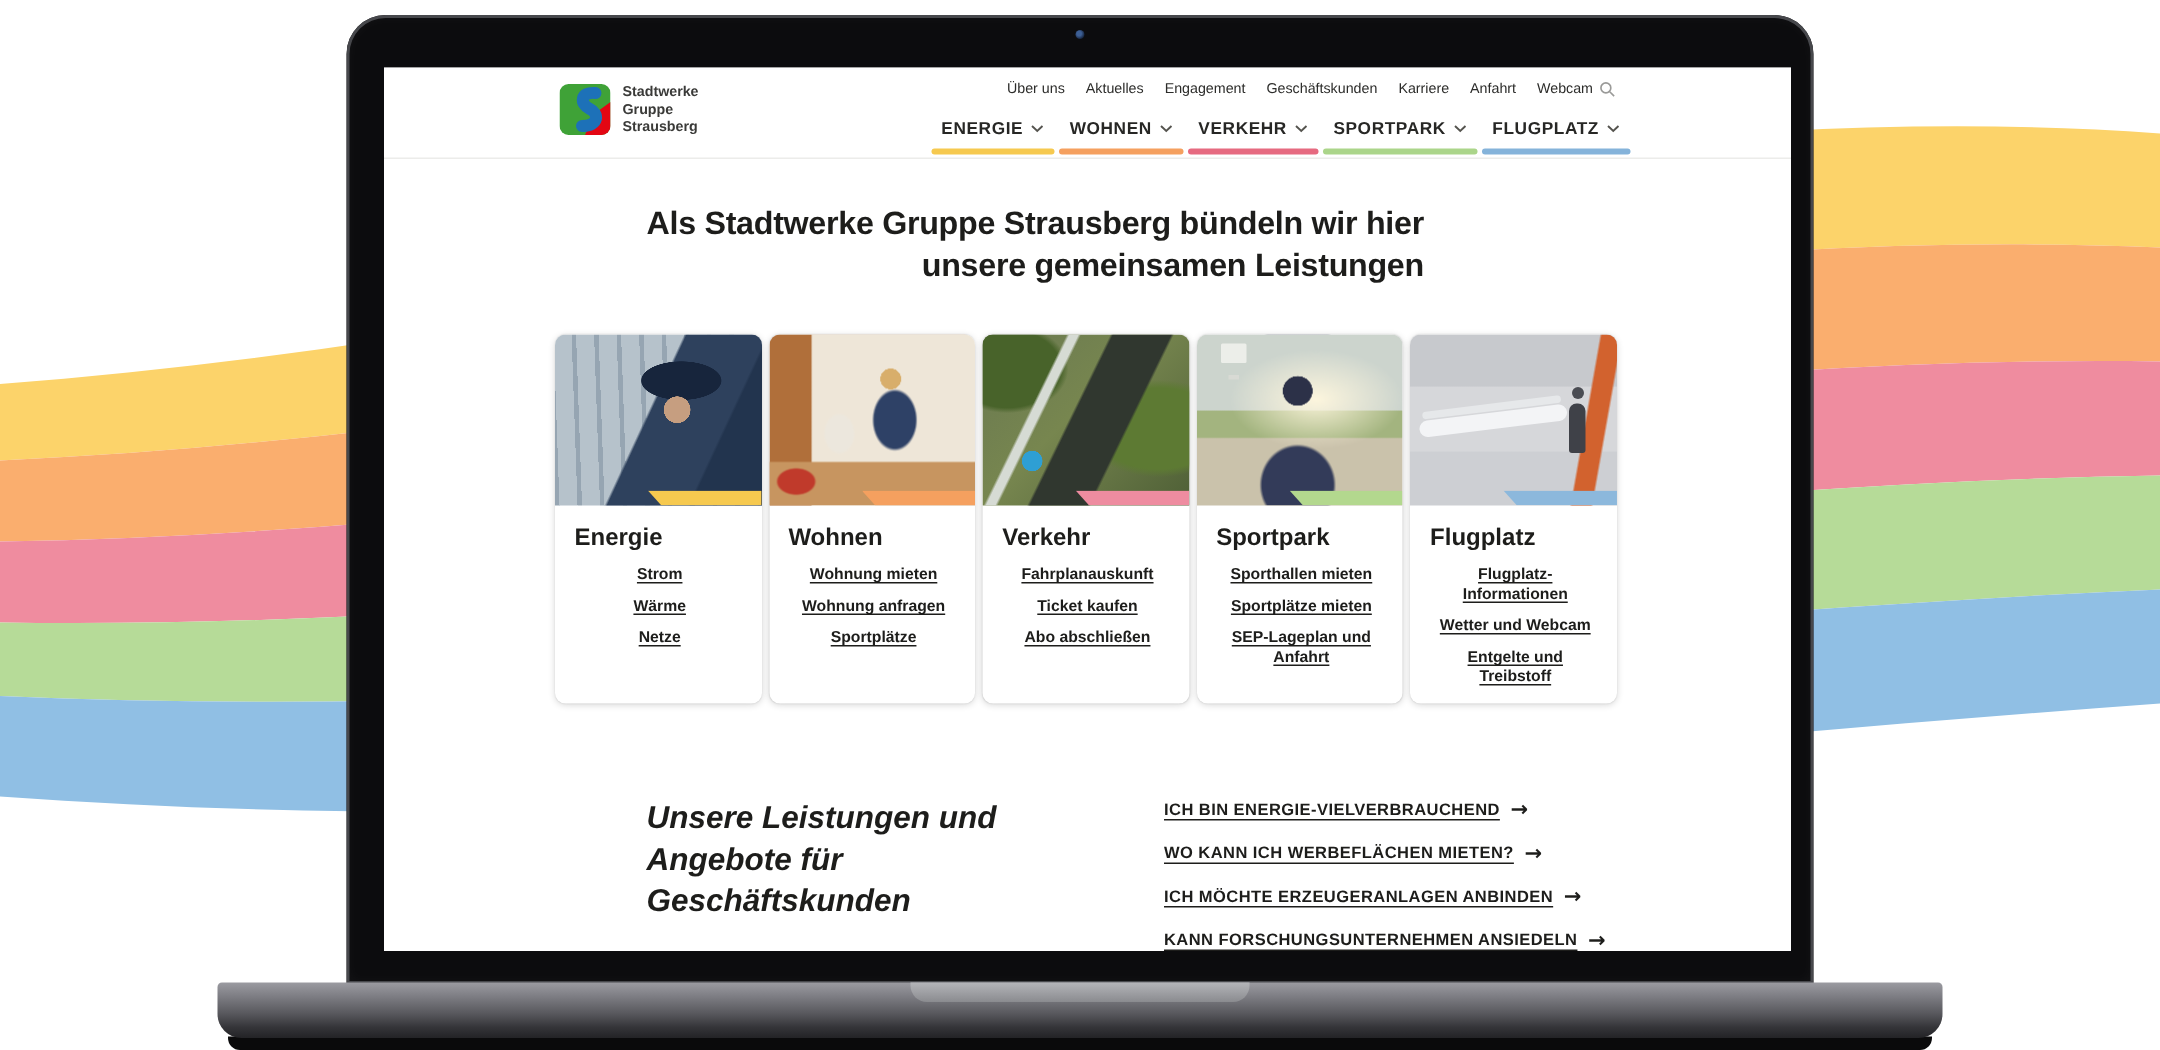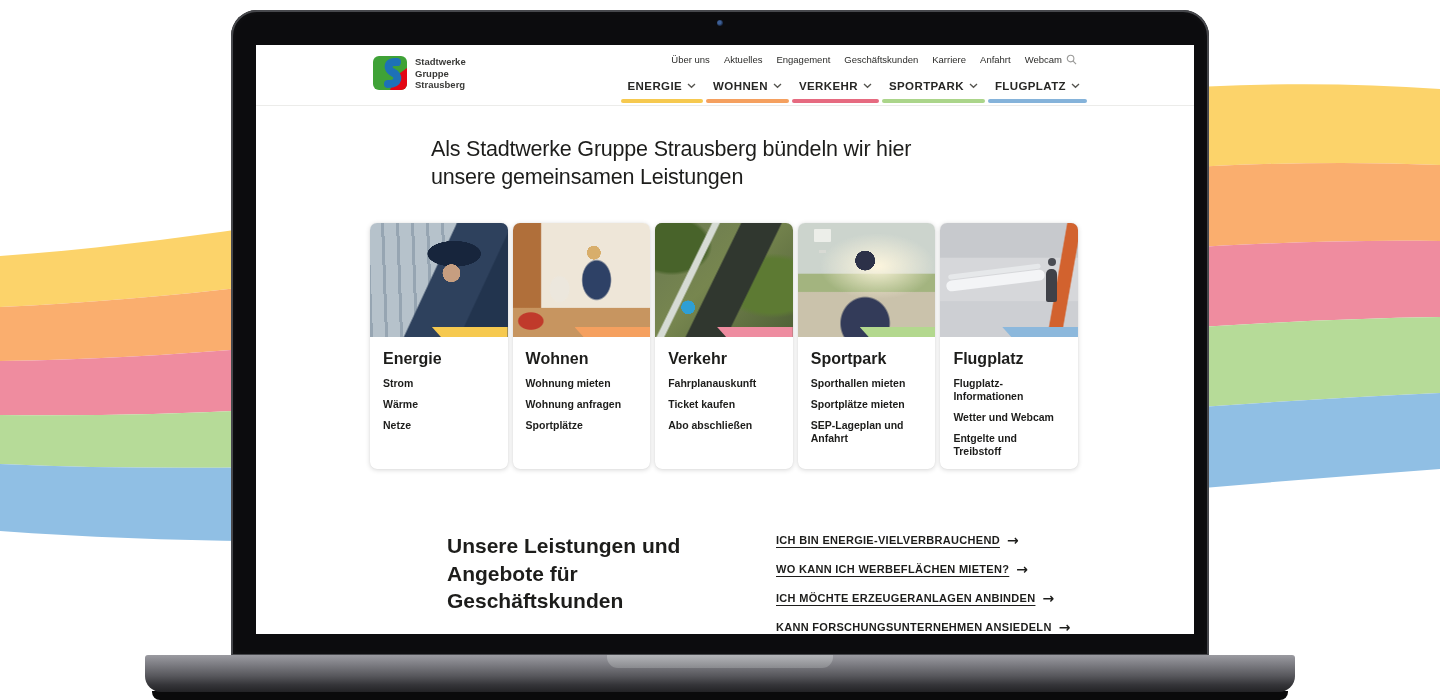--- a/index.html
+++ b/index.html
@@ -38,37 +38,37 @@
   .utility-item { cursor:pointer; }
   .search-group { display:flex; align-items:center; gap:4px; cursor:pointer; }
   .main-nav { position:absolute; right:114px; bottom:0; display:flex; gap:17px; }
   .nav-item { position:relative; display:flex; align-items:center; gap:5px; padding:0 0 13px 0;
     font-size:11.5px; font-weight:700; letter-spacing:.4px; color:#27272. ; color:#272725; cursor:pointer; }
   .nav-underline { position:absolute; left:-7px; right:-7px; bottom:2px; height:4px; border-radius:2px; }
   .u-yellow{background:#f6c94f;} .u-orange{background:#f5a05f;} .u-pink{background:#e66a80;}
   .u-green{background:#abd58a;} .u-blue{background:#85b3da;}
 
   
-  .hero-heading { position:absolute; left:175px; top:90px; font-size:21.5px; font-weight:400;
-    line-height:28px; letter-spacing:-.2px; white-space:pre-line; color:#1d1d1b; }
+  .hero-heading { position:absolute; left:175px; top:90px; font-size:21.5px; font-weight:700;
+    line-height:28px; letter-spacing:-.2px; white-space:pre-line; color:#1d1d1b;text-align:right; }
 
   
   .cards { position:absolute; left:114px; top:178px; width:708px; height:246px; display:flex; gap:5px; }
   .card { flex:1 1 0; background:#fff; border-radius:7px; overflow:hidden; position:relative;
     box-shadow:0 1px 5px rgba(0,0,0,.16), 0 0 1px rgba(0,0,0,.10); }
   .card-img { position:relative; height:114px; overflow:hidden; }
   .ribbon { position:absolute; right:0; bottom:0; width:55%; height:10px;
     clip-path:polygon(0 0,100% 0,100% 100%,9px 100%); }
   .r-yellow{background:#f6c94f;} .r-orange{background:#f5a05f;} .r-pink{background:#ee8ca0;}
   .r-green{background:#b3d88e;} .r-blue{background:#8cb8dc;}
   .card-body { padding:13px 11px 0 13px; }
   .card-title { font-size:16px; font-weight:700; margin-bottom:9px; }
   .card-link { display:block; font-size:10.5px; font-weight:700; line-height:13px; margin-bottom:8px;
-    color:#1d1d1b; text-decoration-thickness:1.3px; text-underline-offset:2px;
-    cursor:pointer; }
+    color:#1d1d1b; text-decoration:underline; text-decoration-thickness:1.3px; text-underline-offset:2px;
+    cursor:pointer;text-align:center; }
 
   
   .img-energie { background:
     radial-gradient(circle 9px at 59% 44%, #c69e80 98%, transparent),
     radial-gradient(ellipse 27px 13px at 61% 27%, #17253c 98%, transparent),
     linear-gradient(115deg, transparent 45%, #2e415d 46% 74%, #22344e 75%),
     repeating-linear-gradient(88deg, #96a5b2 0 3px, #b6c2cb 3px 15px); }
   .img-wohnen { background:
     radial-gradient(circle 7px at 59% 26%, #d8ae6b 98%, transparent),
     radial-gradient(ellipse 19px 26px at 61% 50%, #2e4166 72%, transparent 80%),
@@ -94,22 +94,22 @@
   .shape-backboard { position:absolute; left:16px; top:6px; width:17px; height:13px;
     background:#eceee9; border-radius:1px; box-shadow:0 16px 0 -5px #d8dad4; }
   .shape-plane { position:absolute; left:4%; top:46%; width:72%; height:11px; background:#f3f4f6;
     border-radius:8px; transform:rotate(-7deg); box-shadow:0 -9px 0 -3px #e6e8ea; }
   .shape-person { position:absolute; right:15%; top:40%; width:11px; height:33px;
     background:#3f4148; border-radius:5px 5px 2px 2px; }
   .shape-person-head { position:absolute; right:16%; top:31%; width:8px; height:8px;
     background:#4a4c53; border-radius:50%; }
 
   
-  .business-heading { position:absolute; left:191px; top:487px; font-size:21px; font-weight:700;
-    line-height:27.5px; white-space:pre-line; color:#1d1d1b; }
+  .business-heading { position:absolute; left:175px; top:487px; font-size:21px; font-weight:700;
+    line-height:27.5px; white-space:pre-line; color:#1d1d1b;font-style:italic; }
   .business-links { position:absolute; left:520px; top:487px; display:flex; flex-direction:column; gap:13px; }
   .biz-link { display:flex; align-items:center; gap:7px; cursor:pointer; }
   .biz-label { font-size:11px; font-weight:700; letter-spacing:.3px; color:#1d1d1b;
     text-decoration:underline; text-decoration-thickness:1.4px; text-underline-offset:2.5px; }
   .biz-arrow { font-size:14px; font-weight:700; color:#1d1d1b;
     font-family:"DejaVu Sans","Liberation Sans",sans-serif; }
 </style>
 </head>
 <body>
 

